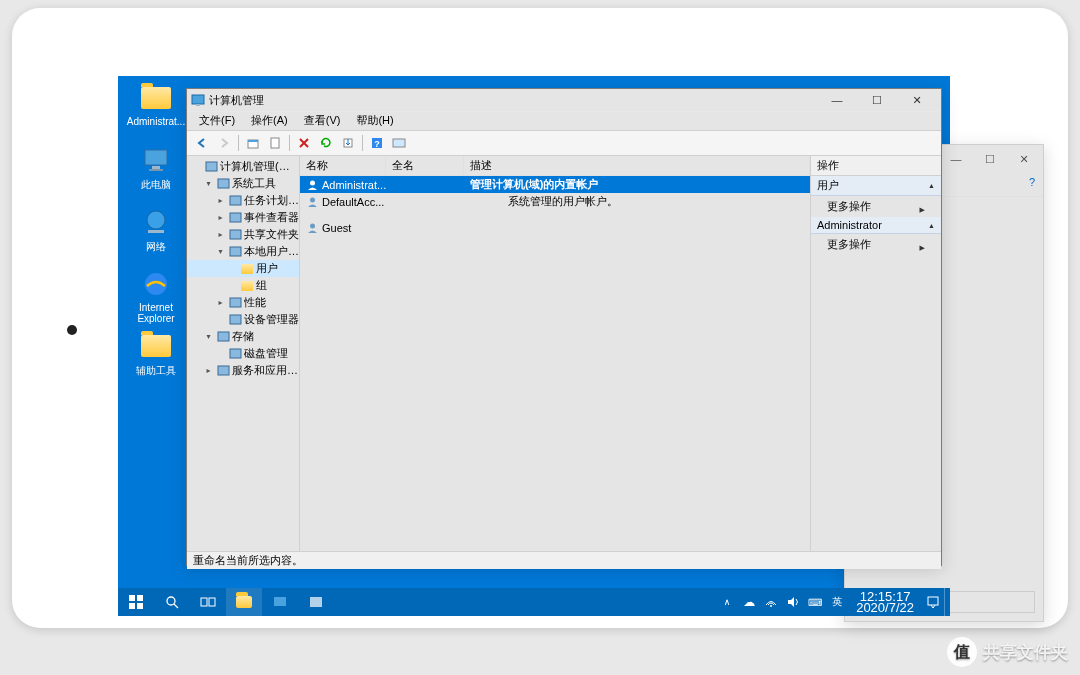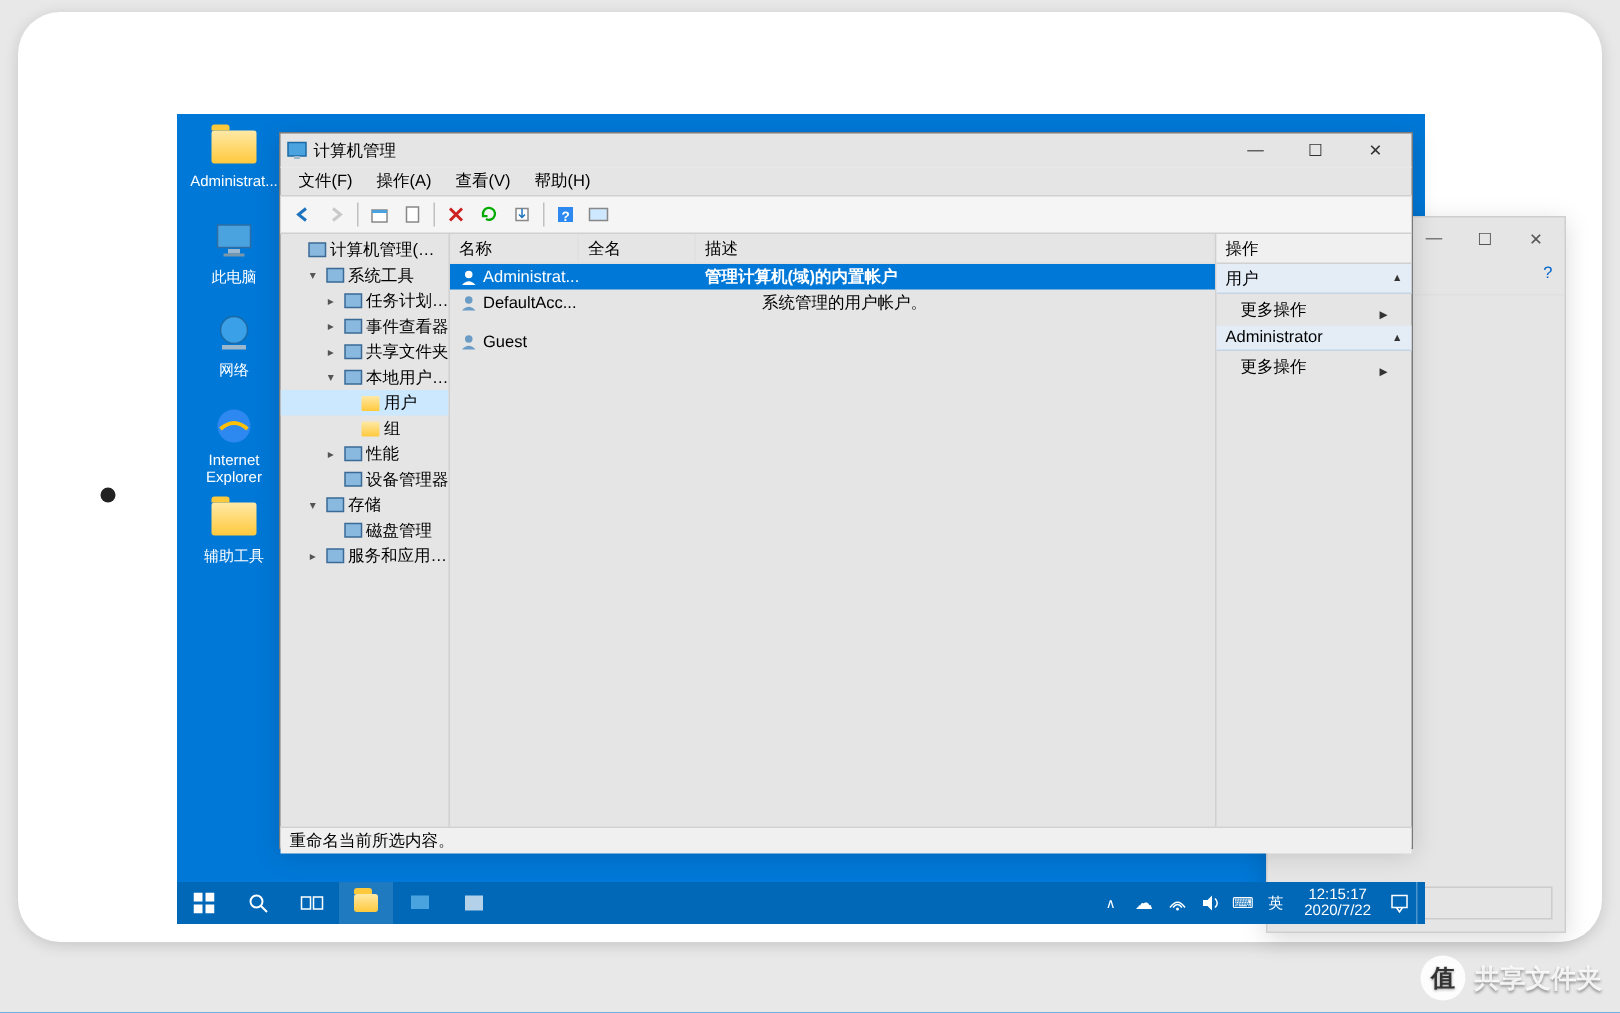--- a/index.html
+++ b/index.html
@@ -12,21 +12,21 @@
 .desktop-icons { position: absolute; top: 6px; left: 8px; width: 60px; }
 .desk-icon { width: 60px; height: 58px; display: flex; flex-direction: column; align-items: center; color: #fff; font-size: 10px; text-align: center; cursor: pointer; margin-bottom: 4px; }
 .desk-icon .ico { width: 32px; height: 32px; margin-bottom: 2px; display: flex; align-items: center; justify-content: center; font-size: 26px; }
 .folder-ico { background: linear-gradient(#ffe9a6,#ffc93c); width: 30px; height: 22px; border-radius: 2px; position: relative; }
 .folder-ico::before { content: ""; position: absolute; top: -4px; left: 0; width: 12px; height: 4px; background: #ffc93c; border-radius: 2px 2px 0 0; }
 .pc-ico svg, .net-ico svg, .ie-ico svg, .recycle-ico svg { width: 32px; height: 32px; }
 
 .taskbar { position: absolute; bottom: 0; left: 0; right: 0; height: 28px; background: #0168b8; display: flex; align-items: center; color: #fff; font-size: 10px; }
 .taskbar .tb-btn { width: 36px; height: 28px; display: flex; align-items: center; justify-content: center; cursor: pointer; }
 .tb-right { margin-left: auto; display: flex; align-items: center; }
-.clock { text-align: center; font-size: 10px; line-height: 11px; padding: 0 8px; }
+.clock { text-align: center; font-size: 13px; line-height: 11px; padding: 0 8px; }
 
 .window { position: absolute; background: #e5e5e5; border: 1px solid #7a7a7a; box-shadow: 0 4px 16px rgba(0,0,0,0.15); }
 .bg-window { top: 68px; left: 726px; width: 200px; height: 478px; border: 1px solid #cfcfcf; }
 .bg-title { height: 28px; display: flex; align-items: center; justify-content: flex-end; padding-right: 2px; }
 .bg-ctrl { width: 34px; height: 22px; display: flex; align-items: center; justify-content: center; font-size: 11px; color: #555; cursor: pointer; }
 .bg-toolbar { height: 24px; border-bottom: 1px solid #e0e0e0; }
 .bg-search { position: absolute; bottom: 8px; right: 8px; left: 8px; height: 22px; border: 1px solid #ccc; }
 
 .main-window { top: 12px; left: 68px; width: 756px; height: 478px; }
 .title-bar { height: 22px; display: flex; align-items: center; padding: 0 4px; font-size: 11px; }

